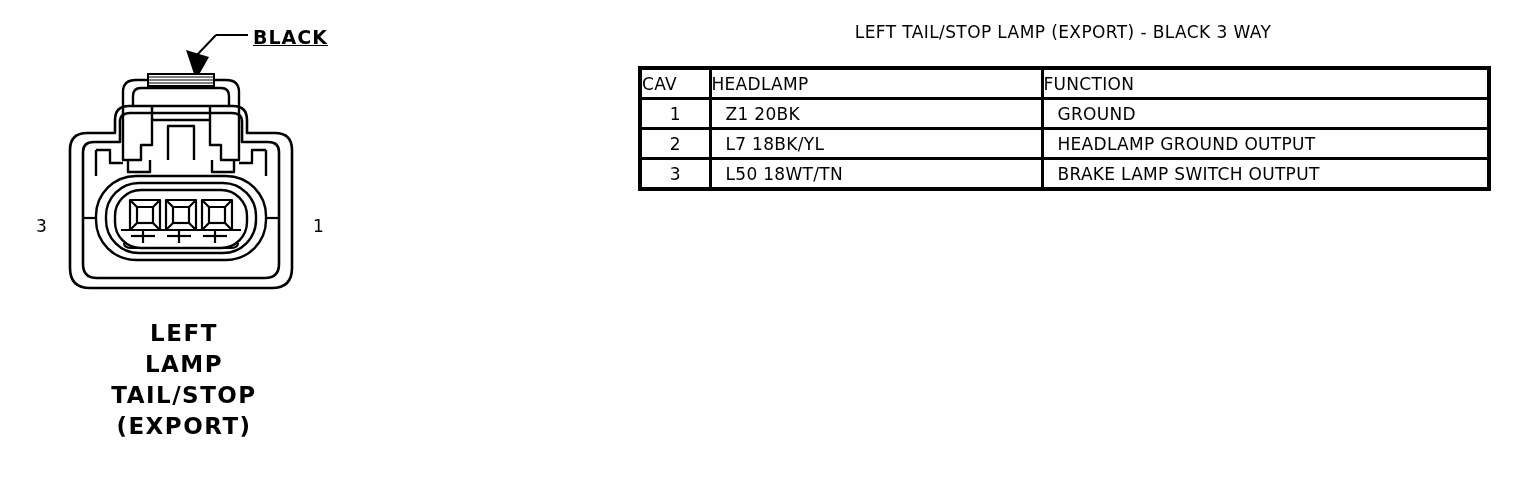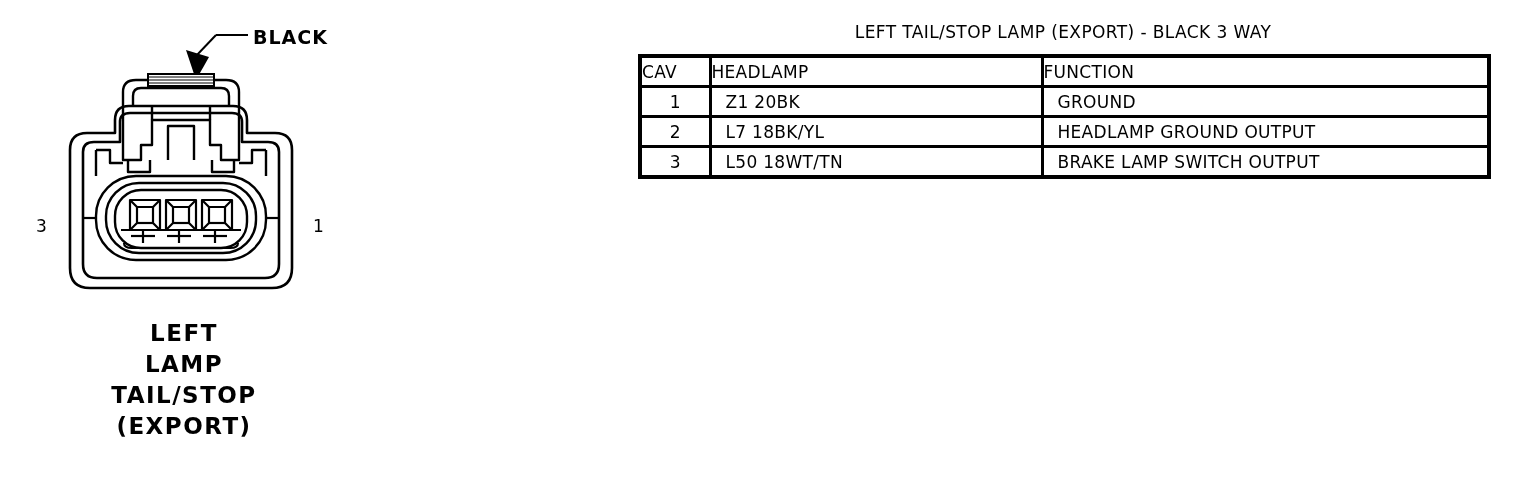--- a/index.html
+++ b/index.html
@@ -31,21 +31,21 @@
   }
 
   .callout-text {
     position: absolute;
     font-family: "DejaVu Sans", sans-serif;
     font-weight: bold;
     font-size: 19px;
     letter-spacing: 1px;
     white-space: nowrap;
   }
-  #black-callout-label { left: 253px; top: 26px; }
+  #black-callout-label { left: 253px; top: 26px; text-decoration: underline; }
 
   .pin-number {
     position: absolute;
     font-family: "DejaVu Sans", sans-serif;
     font-size: 17px;
     font-weight: normal;
     white-space: nowrap;
   }
   #pin-left-label  { left: 36px;  top: 216px; }
   #pin-right-label { left: 313px; top: 216px; }
@@ -70,21 +70,21 @@
     left: 638px;
     top: 22px;
     width: 850px;
   }
   #table-title {
     font-family: "DejaVu Sans", sans-serif;
     font-size: 17px;
     text-align: center;
     letter-spacing: 0.4px;
     white-space: nowrap;
-    margin-bottom: 12px;
+    margin-bottom: 24px;
   }
   table#cav-table {
     border-collapse: collapse;
     width: 849px;
     table-layout: fixed;
     border: 4px solid #000;
   }
   table#cav-table col.col-cav      { width: 70px; }
   table#cav-table col.col-circuit  { width: 332px; }
   table#cav-table col.col-function { width: 447px; }

